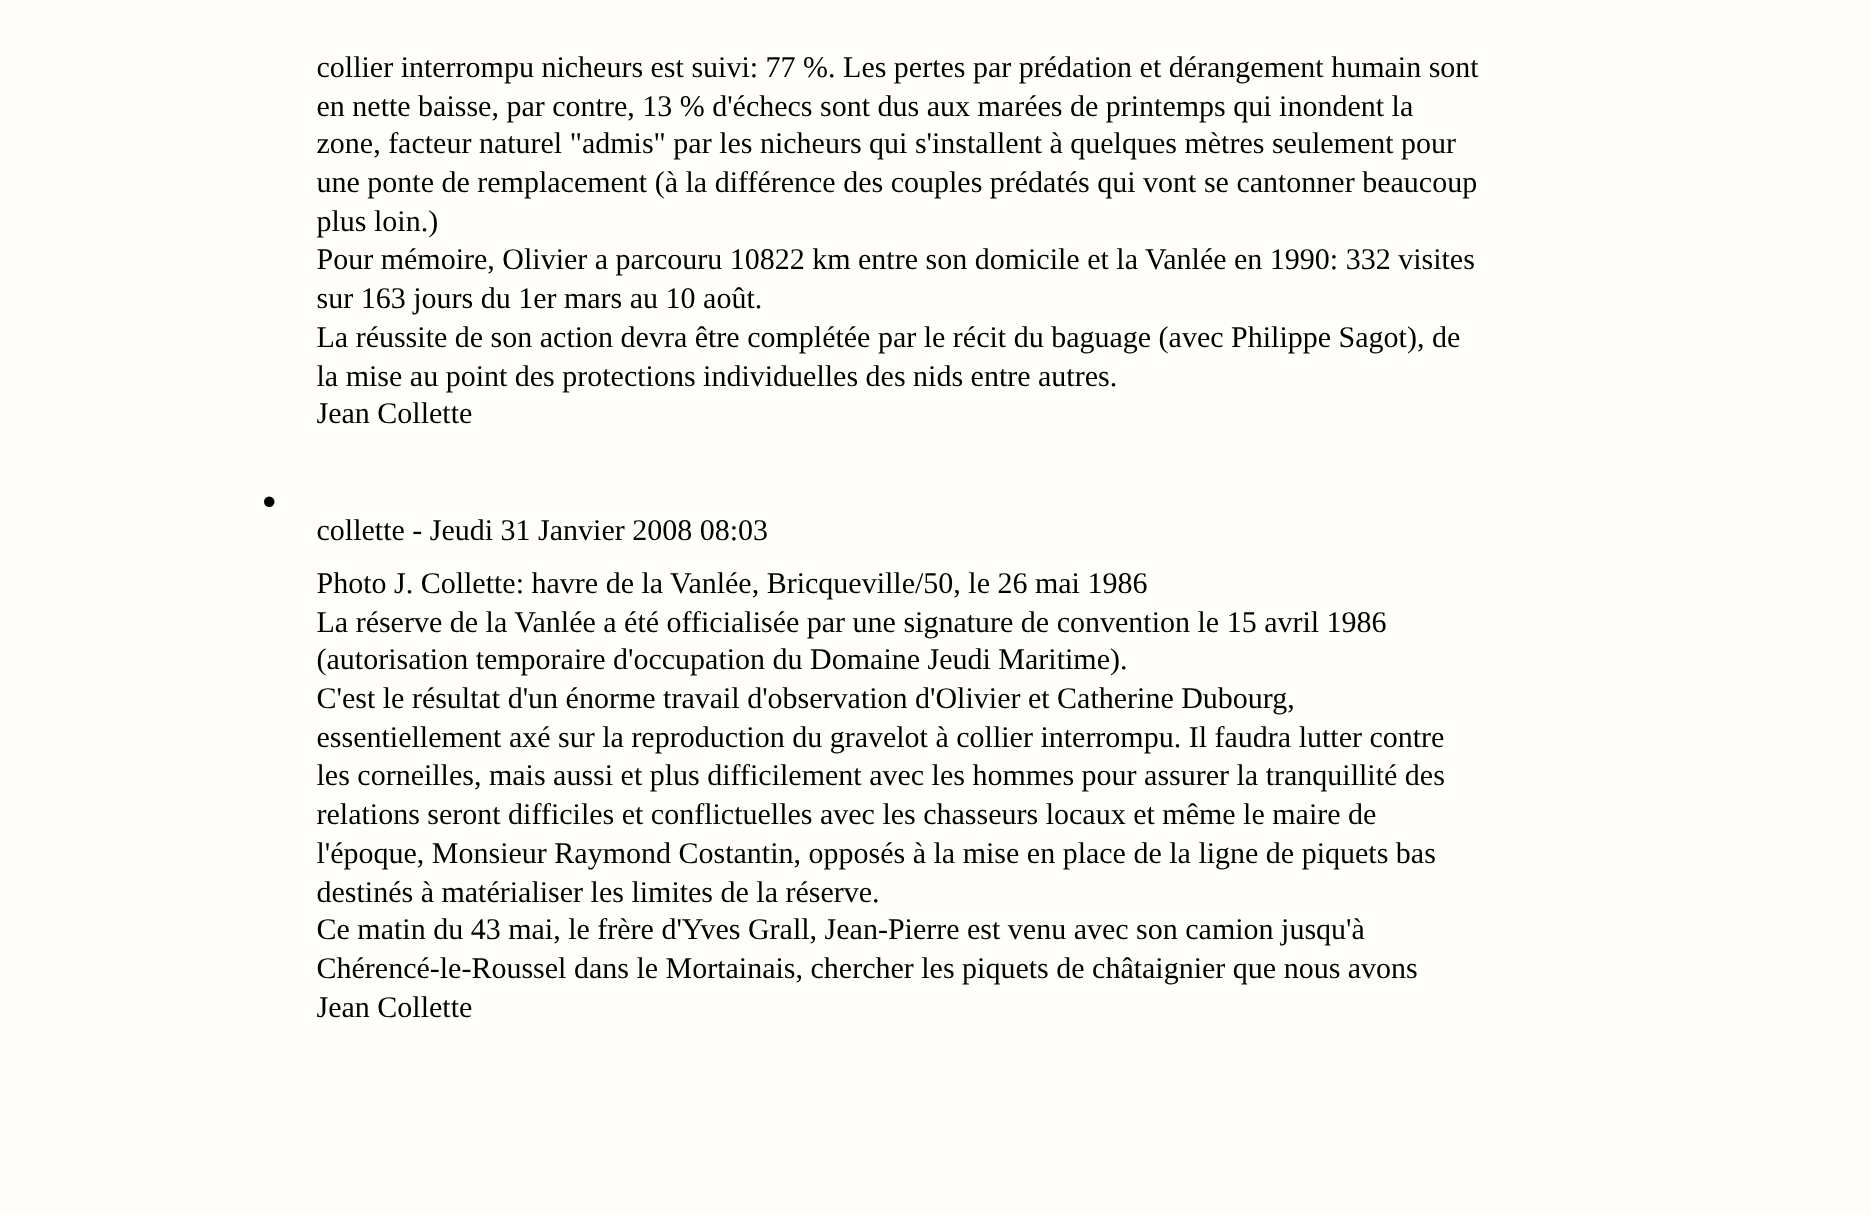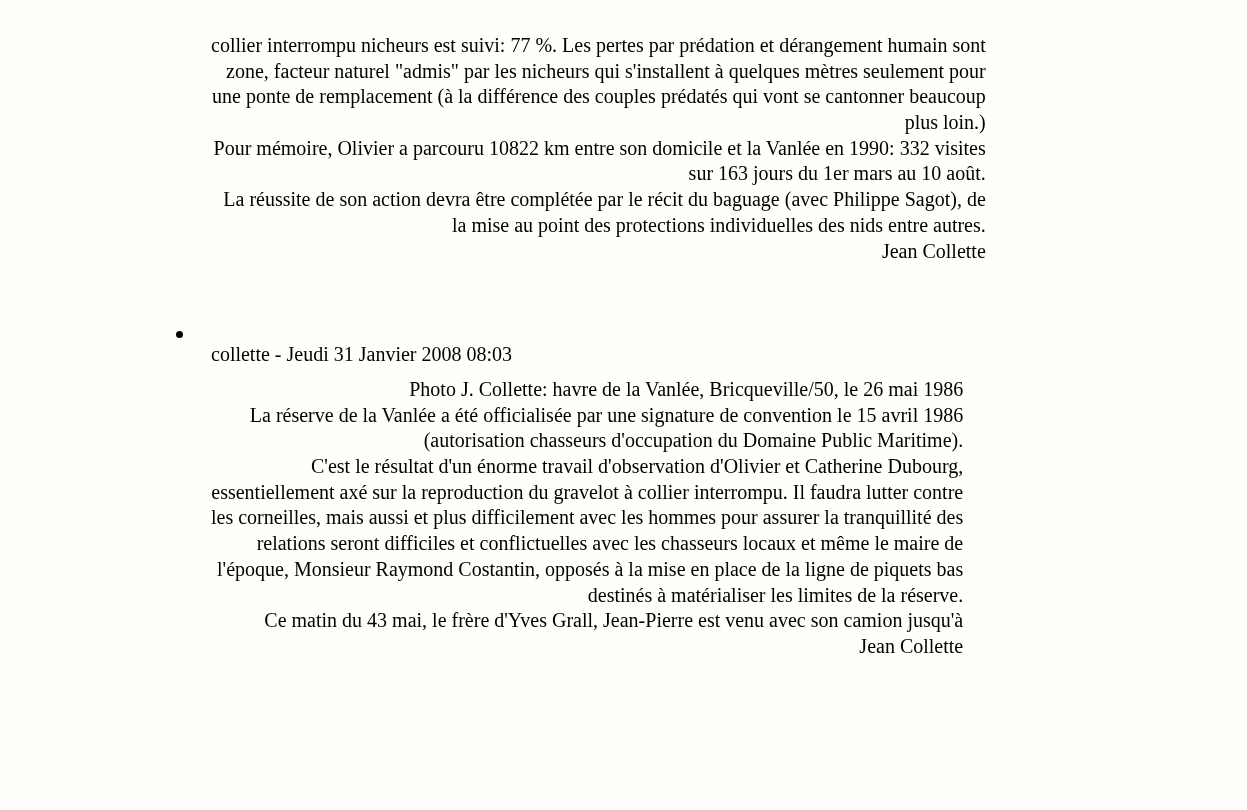--- a/index.html
+++ b/index.html
@@ -14,21 +14,20 @@
     background: #fffefa;
     font-family: "Liberation Serif", "DejaVu Serif", serif;
     color: #000000;
   }
   .text-block {
     position: absolute;
     left: 211px;
     font-size: 20px;
     line-height: 25.7px;
     color: #000000;
-    text-align: right;
   }
   .line {
     white-space: nowrap;
     height: 25.7px;
   }
   #block-prev {
     top: 33px;
   }
   #comment-header {
     position: absolute;
@@ -50,38 +49,40 @@
   #block-body {
     top: 377px;
     font-family: Liberation Serif, serif;
   }
 </style>
 </head>
 <body>
 
 <div id="block-prev" class="text-block">
   <div class="line">collier interrompu nicheurs est suivi: 77 %. Les pertes par prédation et dérangement humain sont</div>
+  <div class="line">en nette baisse, par contre, 13 % d'échecs sont dus aux marées de printemps qui inondent la</div>
   <div class="line">zone, facteur naturel "admis" par les nicheurs qui s'installent à quelques mètres seulement pour</div>
   <div class="line">une ponte de remplacement (à la différence des couples prédatés qui vont se cantonner beaucoup</div>
   <div class="line">plus loin.)</div>
   <div class="line">Pour mémoire, Olivier a parcouru 10822 km entre son domicile et la Vanlée en 1990: 332 visites</div>
   <div class="line">sur 163 jours du 1er mars au 10 août.</div>
   <div class="line">La réussite de son action devra être complétée par le récit du baguage (avec Philippe Sagot), de</div>
   <div class="line">la mise au point des protections individuelles des nids entre autres.</div>
   <div class="line">Jean Collette</div>
 </div>
 
 <span id="bullet-dot"></span>
 <div id="comment-header">collette - Jeudi 31 Janvier 2008 08:03</div>
 
 <div id="block-body" class="text-block">
   <div class="line">Photo J. Collette: havre de la Vanlée, Bricqueville/50, le 26 mai 1986</div>
   <div class="line">La réserve de la Vanlée a été officialisée par une signature de convention le 15 avril 1986</div>
-  <div class="line">(autorisation chasseurs d'occupation du Domaine Public Maritime).</div>
+  <div class="line">(autorisation temporaire d'occupation du Domaine Jeudi Maritime).</div>
   <div class="line">C'est le résultat d'un énorme travail d'observation d'Olivier et Catherine Dubourg,</div>
   <div class="line">essentiellement axé sur la reproduction du gravelot à collier interrompu. Il faudra lutter contre</div>
   <div class="line">les corneilles, mais aussi et plus difficilement avec les hommes pour assurer la tranquillité des</div>
   <div class="line">relations seront difficiles et conflictuelles avec les chasseurs locaux et même le maire de</div>
   <div class="line">l'époque, Monsieur Raymond Costantin, opposés à la mise en place de la ligne de piquets bas</div>
   <div class="line">destinés à matérialiser les limites de la réserve.</div>
   <div class="line">Ce matin du 43 mai, le frère d'Yves Grall, Jean-Pierre est venu avec son camion jusqu'à</div>
+  <div class="line">Chérencé-le-Roussel dans le Mortainais, chercher les piquets de châtaignier que nous avons</div>
   <div class="line">Jean Collette</div>
 </div>
 
 </body></html>

